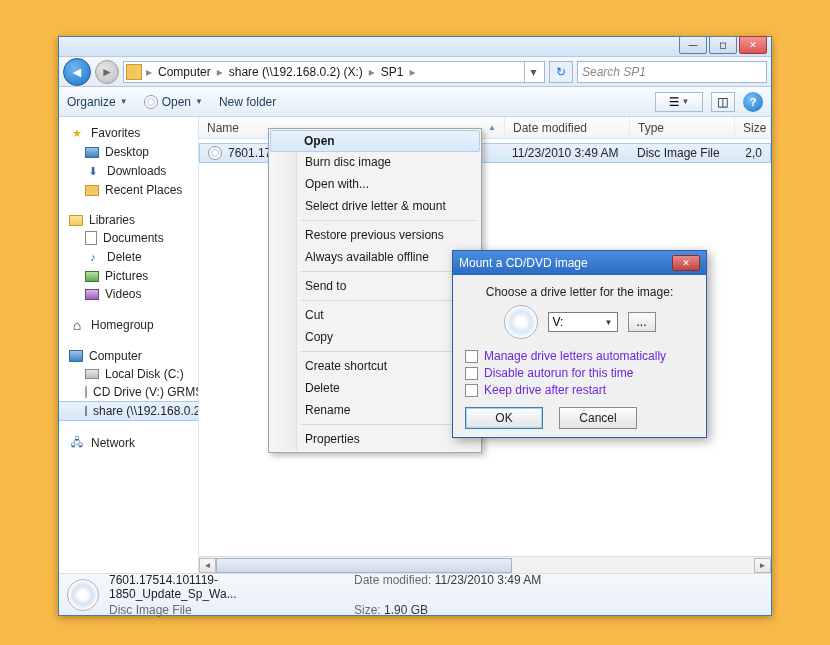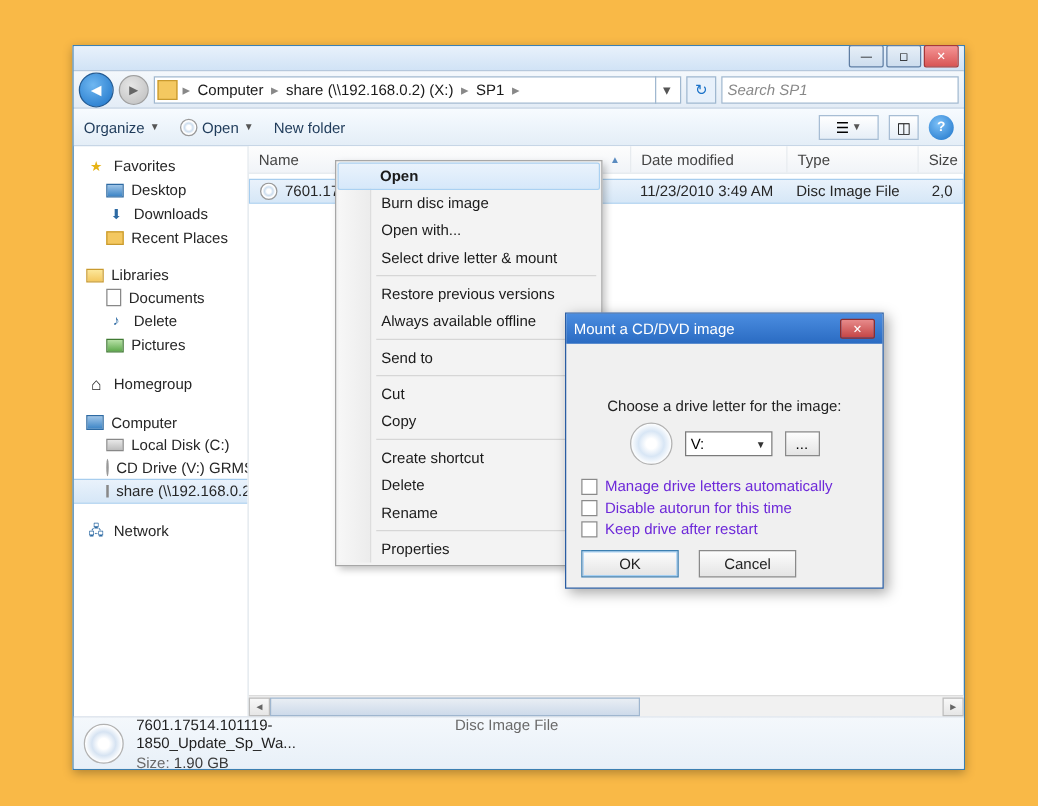--- a/index.html
+++ b/index.html
@@ -87,21 +87,21 @@
 .ctx-item.bold { font-weight:bold;}
 .ctx-item.hover { background: linear-gradient(#eaf3fc,#d6e8fa); border:1px solid #aad1f2; border-radius:2px; margin:-1px; padding-left:33px;}
 .ctx-sep { height:1px; background:#d6d6d6; margin:3px 2px 3px 30px;}
 .ctx-arrow { margin-left:auto; margin-right:10px; color:#444; font-size:9px;}
 
 
 .dialog { position:absolute; left:452px; top:250px; width:255px; background:#f0f0f0; border:1px solid #2a5da3; box-shadow: 3px 3px 10px rgba(0,0,0,.35); z-index:20;}
 .dlg-title { height:24px; background:linear-gradient(#4b8de0,#2a6bc2); color:#fff; display:flex; align-items:center; padding:0 6px; font-size:12px;}
 .dlg-close { margin-left:auto; width:28px; height:16px; background:linear-gradient(#e78a8a,#c44545); border:1px solid #8d2d2d; border-radius:2px; color:#fff; display:flex; align-items:center; justify-content:center; font-size:9px;}
 .dlg-body { padding:10px 12px 8px;}
-.dlg-row1 { text-align:center; color:#222; margin-bottom:6px;margin-top:33px;}
+.dlg-row1 { text-align:center; color:#222; margin-bottom:6px;}
 .dlg-row2 { display:flex; align-items:center; justify-content:center; gap:10px; margin-bottom:10px;}
 .cd-icon { width:34px; height:34px; border-radius:50%; background:radial-gradient(circle,#fff 18%,#d8e6f5 45%,#fff 72%); border:1px solid #b2b2b2;}
 .sel-box { width:70px; height:20px; border:1px solid #7a7a7a; background:#fff; display:flex; align-items:center; padding:0 4px;}
 .sel-arrow { margin-left:auto; font-size:8px; color:#333;}
 .browse-btn { width:28px; height:20px; border:1px solid #8a8a8a; background:linear-gradient(#fdfdfd,#e4e4e4); display:flex; align-items:center; justify-content:center;}
 .chk-row { display:flex; align-items:center; gap:6px; margin:3px 0; color:#6d28d9;}
 .chk { width:13px; height:13px; border:1px solid #8a8a8a; background:#fff;}
 .dlg-btns { display:flex; justify-content:flex-start; gap:16px; margin-top:10px;}
 .dlg-btn { width:78px; height:22px; border:1px solid #8a8a8a; background:linear-gradient(#fdfdfd,#e4e4e4); display:flex; align-items:center; justify-content:center; color:#222;}
 .dlg-btn.default { border:1px solid #3c7fb1; box-shadow: inset 0 0 0 1px #a6d0f3;}
@@ -186,20 +186,24 @@
             <span>Documents</span>
           </div>
         <div class="sb-item">
             <span class="ico music">♪</span>
             <span>Delete</span>
           </div>
         <div class="sb-item">
             <span class="ico pic"></span>
             <span>Pictures</span>
           </div>
+        <div class="sb-item">
+            <span class="ico vid"></span>
+            <span>Videos</span>
+          </div>
       </div>
       <div class="sb-group">
         <div class="sb-hdr">
             <span class="ico home">⌂</span>
             <span>Homegroup</span>
           </div>
       </div>
       <div class="sb-group">
         <div class="sb-hdr">
             <span class="ico comp"></span>
@@ -255,20 +259,21 @@
           </div>
         <div class="hs-btn">►</div>
       </div>
     </div>
   </div>
 
   <div class="details">
     <div class="det-icon"></div>
     <div class="det-text">
       <span class="det-fname">7601.17514.101119-1850_Update_Sp_Wa...</span>
+      <span><span class="det-label">Date modified:</span> <span>11/23/2010 3:49 AM</span></span>
       <span></span>
       <span class="det-label">Disc Image File</span>
       <span><span class="det-label">Size:</span> <span>1.90 GB</span></span>
       <span></span>
     </div>
   </div>
 
 </div>
 
 <div class="ctxmenu">

